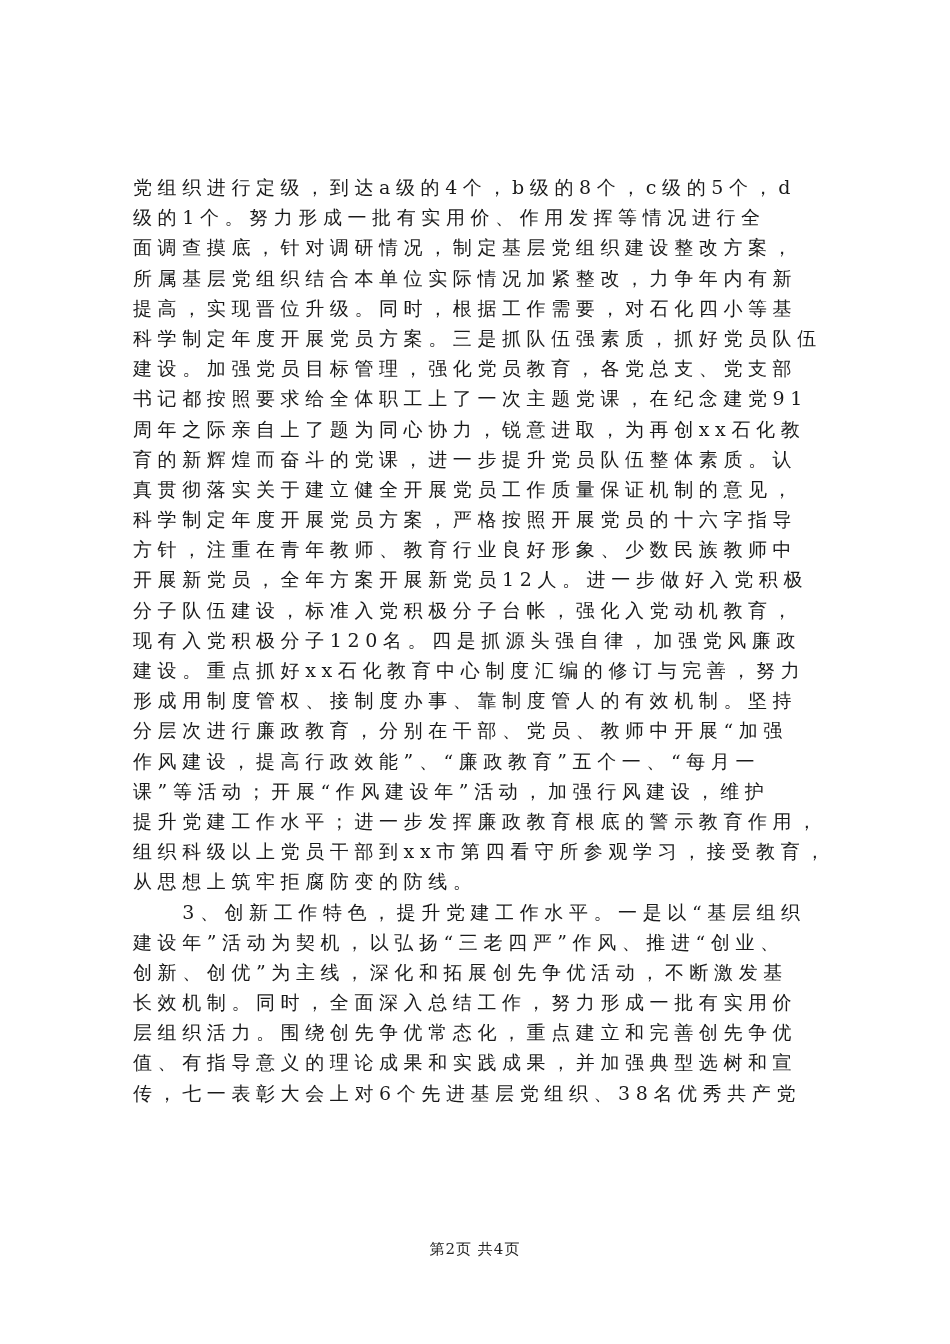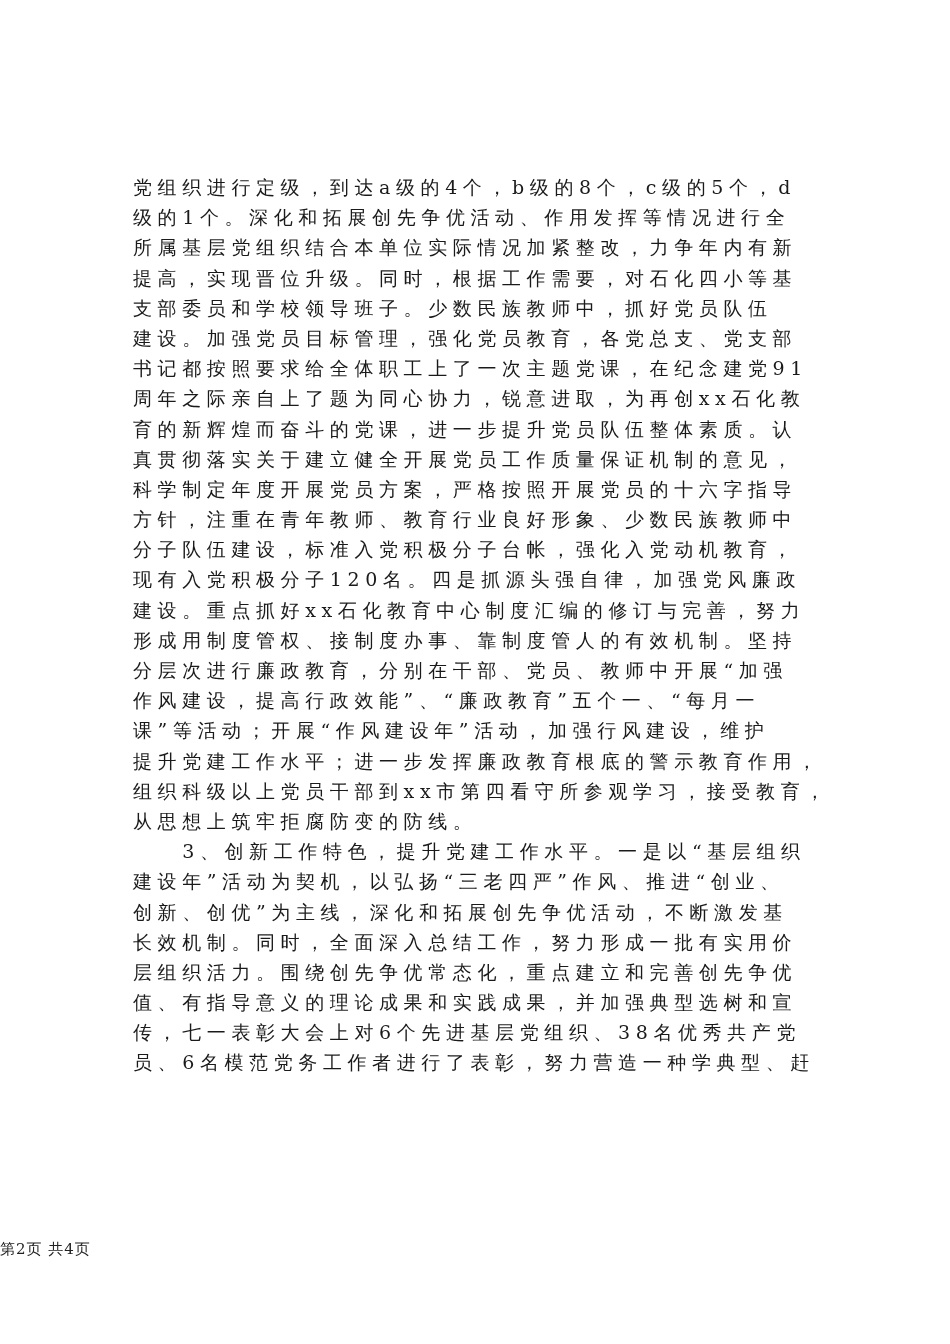--- a/index.html
+++ b/index.html
@@ -35,57 +35,58 @@
       font-size: 19px;
       white-space: nowrap;
       letter-spacing: 5.6px;
       overflow: visible;
     }
     .footer {
       position: absolute;
       left: 0;
       width: 950px;
       top: 1240px;
-      text-align: left;
+      text-align: center;
       font-size: 15px;
       color: #222;
       letter-spacing: 1px;
     }
   </style>
 </head>
 <body>
 
 <div class="page">
   <div class="content">
     <div class="line">党组织进行定级，到达a级的4个，b级的8个，c级的5个，d</div>
-    <div class="line">级的1个。深化和拓展创先争优活动、作用发挥等情况进行全</div>
+    <div class="line">级的1个。努力形成一批有实用价、作用发挥等情况进行全</div>
+    <div class="line">面调查摸底，针对调研情况，制定基层党组织建设整改方案，</div>
     <div class="line">所属基层党组织结合本单位实际情况加紧整改，力争年内有新</div>
     <div class="line">提高，实现晋位升级。同时，根据工作需要，对石化四小等基</div>
-    <div class="line">支部委员和学校领导班子。少数民族教师中，抓好党员队伍</div>
+    <div class="line">科学制定年度开展党员方案。三是抓队伍强素质，抓好党员队伍</div>
     <div class="line">建设。加强党员目标管理，强化党员教育，各党总支、党支部</div>
     <div class="line">书记都按照要求给全体职工上了一次主题党课，在纪念建党91</div>
     <div class="line">周年之际亲自上了题为同心协力，锐意进取，为再创xx石化教</div>
     <div class="line">育的新辉煌而奋斗的党课，进一步提升党员队伍整体素质。认</div>
     <div class="line">真贯彻落实关于建立健全开展党员工作质量保证机制的意见，</div>
     <div class="line">科学制定年度开展党员方案，严格按照开展党员的十六字指导</div>
     <div class="line">方针，注重在青年教师、教育行业良好形象、少数民族教师中</div>
+    <div class="line">开展新党员，全年方案开展新党员12人。进一步做好入党积极</div>
     <div class="line">分子队伍建设，标准入党积极分子台帐，强化入党动机教育，</div>
     <div class="line">现有入党积极分子120名。四是抓源头强自律，加强党风廉政</div>
     <div class="line">建设。重点抓好xx石化教育中心制度汇编的修订与完善，努力</div>
     <div class="line">形成用制度管权、接制度办事、靠制度管人的有效机制。坚持</div>
     <div class="line">分层次进行廉政教育，分别在干部、党员、教师中开展“加强</div>
     <div class="line">作风建设，提高行政效能”、“廉政教育”五个一、“每月一</div>
     <div class="line">课”等活动；开展“作风建设年”活动，加强行风建设，维护</div>
     <div class="line">提升党建工作水平；进一步发挥廉政教育根底的警示教育作用，</div>
     <div class="line">组织科级以上党员干部到xx市第四看守所参观学习，接受教育，</div>
     <div class="line">从思想上筑牢拒腐防变的防线。</div>
     <div class="line">　　3、创新工作特色，提升党建工作水平。一是以“基层组织</div>
     <div class="line">建设年”活动为契机，以弘扬“三老四严”作风、推进“创业、</div>
     <div class="line">创新、创优”为主线，深化和拓展创先争优活动，不断激发基</div>
     <div class="line">长效机制。同时，全面深入总结工作，努力形成一批有实用价</div>
     <div class="line">层组织活力。围绕创先争优常态化，重点建立和完善创先争优</div>
     <div class="line">值、有指导意义的理论成果和实践成果，并加强典型选树和宣</div>
     <div class="line">传，七一表彰大会上对6个先进基层党组织、38名优秀共产党</div>
-    <div class="line">员、6名模范党务工作者进行了表彰，努力营造一种学典型、赶</div>
   </div>
 
   <div class="footer">第2页 共4页</div>
 </div>
 
 </body></html>

